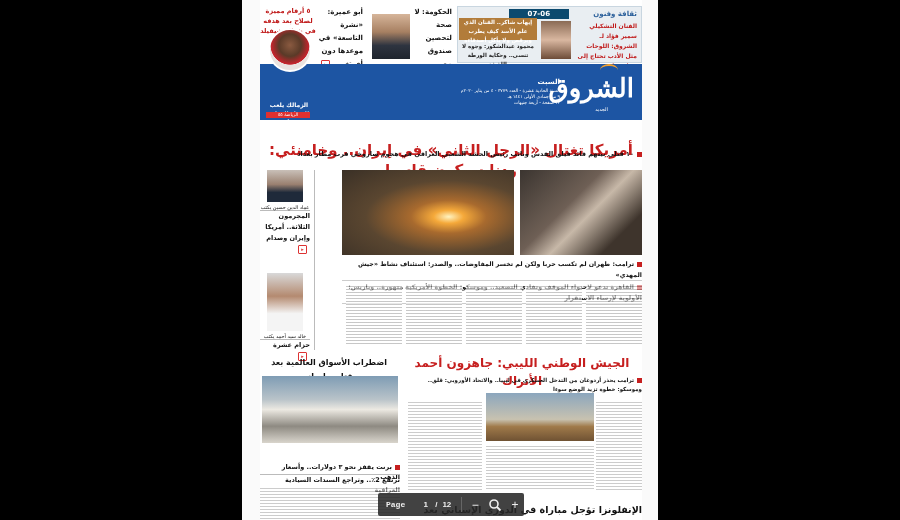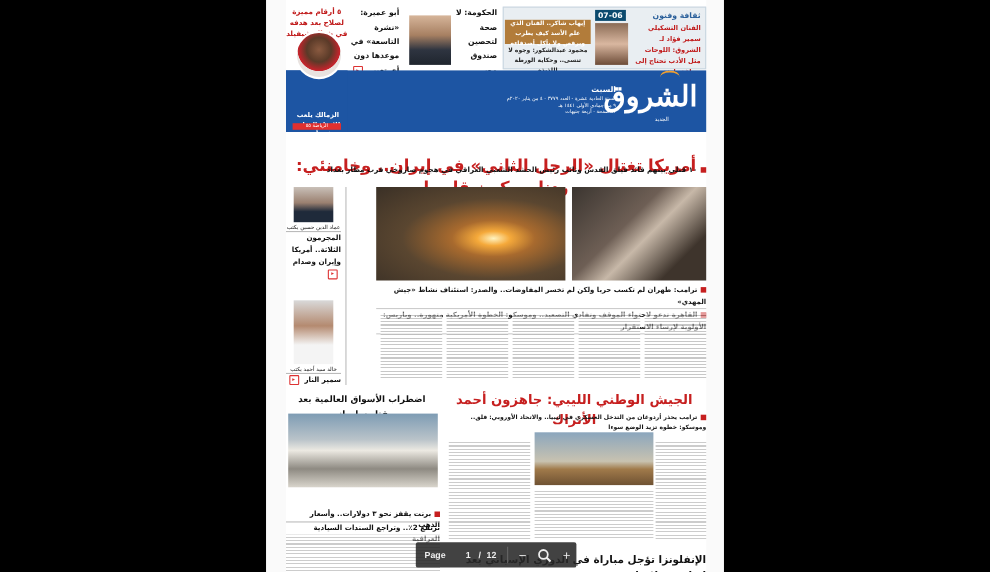--- a/index.html
+++ b/index.html
@@ -7,21 +7,21 @@
   .viewer-bg-l { position:absolute; left:0; top:0; width:242px; height:520px; background:#000; }
   .viewer-bg-r { position:absolute; left:658px; top:0; width:242px; height:520px; background:#000; }
   .tick { position:absolute; top:294px; width:10px; height:1px; background:#777; }
   .page { position:absolute; left:242px; top:0; width:416px; height:520px; background:#fafafa; overflow:hidden; }
   .paper { position:absolute; left:18px; top:0; width:382px; height:520px; background:#fff; direction:rtl; font-family:"DejaVu Sans", sans-serif; color:#111; }
   
   .teasers { position:absolute; left:0; top:6px; width:382px; height:57px; }
   .teaser { position:absolute; top:0; height:57px; font-size:6.5px; line-height:10px; font-weight:bold; }
   .teaser.arts { right:0; width:185px; background:#e9eef2; border:1px solid #c9d6e0; box-sizing:border-box; }
   .arts-tag { position:absolute; right:4px; top:2px; color:#2a5f9a; font-size:7px; }
-  .arts-date { position:absolute; right:72px; top:2px; color:#fff; background:#0c4a6e; font-size:7px; padding:0 3px; }
+  .arts-date { position:absolute; right:72px; top:2px; color:#fff; background:#0c4a6e; font-size:7px; padding:0 19px; }
   .arts-text { position:absolute; right:4px; top:14px; width:62px; color:#c01a1a; font-size:6px; line-height:10px; }
   .arts-photo { position:absolute; right:70px; top:14px; width:30px; height:38px; background:linear-gradient(#8a6b55,#d9b7a0 50%,#6d4c38); }
   .arts-box1 { position:absolute; right:104px; top:11px; width:78px; height:22px; background:#b27c3a; color:#fff; font-size:5.5px; line-height:9px; text-align:center; }
   .arts-box2 { position:absolute; right:104px; top:35px; width:78px; color:#222; font-size:5.5px; line-height:9px; text-align:center; }
   .teaser.gov { right:190px; width:85px; }
   .gov-text { position:absolute; right:0; top:0; width:38px; font-size:7px; line-height:13px; }
   .gov-photo { position:absolute; right:42px; top:8px; width:38px; height:45px; background:linear-gradient(#d6b59a,#a78062 40%,#2e3440 70%,#1f252e); }
   .teaser.abu { right:279px; width:45px; font-size:7px; line-height:13px; }
   .gear { display:inline-block; width:7px; height:7px; border:1px solid #d33; border-radius:1px; margin-right:3px; vertical-align:middle; font-size:5px; line-height:7px; text-align:center; color:#d33; }
   .salah-col { position:absolute; left:0; top:6px; width:56px; height:118px; }
@@ -60,21 +60,21 @@
   .oil-photo { position:absolute; left:2px; top:376px; width:136px; height:67px; background:linear-gradient(#7e9cb4,#b9c3c9 35%,#ece9e2 50%,#8e8a82 75%,#d9d5cc); }
   .oil-b1 { position:absolute; left:0; top:462px; width:140px; font-size:6.5px; font-weight:bold; line-height:10px; }
   .oil-b2 { position:absolute; left:0; top:474px; width:140px; font-size:6.5px; font-weight:bold; line-height:10px; border-top:1px solid #bbb; }
   .small-cols-r { position:absolute; right:0; top:400px; width:46px; height:90px; background:repeating-linear-gradient(#fff 0,#fff 2px,#999 2px,#999 3px); opacity:.5; }
   .small-cols-m { position:absolute; right:160px; top:400px; width:74px; height:90px; background:repeating-linear-gradient(#fff 0,#fff 2px,#999 2px,#999 3px); opacity:.5; }
   .small-cols-m2 { position:absolute; right:48px; top:444px; width:108px; height:46px; background:repeating-linear-gradient(#fff 0,#fff 2px,#999 2px,#999 3px); opacity:.5; }
   .oil-text { position:absolute; left:0; top:486px; width:140px; height:34px; background:repeating-linear-gradient(#fff 0,#fff 2px,#999 2px,#999 3px); opacity:.5; }
   .flu-head { position:absolute; right:0; top:503px; width:240px; font-size:9.5px; font-weight:bold; line-height:14px; text-align:right; }
   
   .toolbar { position:absolute; left:378px; top:493px; width:146px; height:23px; background:rgba(40,40,40,0.88); border-radius:2px; display:flex; align-items:center; color:#eee; font-family:"Liberation Sans", sans-serif; font-size:8px; font-weight:bold; }
-  .tb-label { margin-left:8px; }
+  .tb-label { margin-left:8px;font-family:Liberation Mono, monospace; }
   .tb-page { margin-left:16px; width:10px; text-align:center; }
   .tb-sep { margin-left:5px; }
   .tb-total { margin-left:5px; }
   .tb-divider { width:1px; height:15px; background:#666; margin-left:10px; }
   .tb-btn { width:20px; text-align:center; font-size:12px; font-weight:normal; margin-left:4px; cursor:pointer; }
   .tb-zoom { width:14px; height:14px; margin-left:4px; }
 </style>
 </head>
 <body>
 
@@ -151,21 +151,21 @@
 
     <div class="col-left">
       <div>
         <div class="author-photo"></div>
         <div class="author-name">عماد الدين حسين يكتب</div>
         <div class="author-title"><span>المجرمون الثلاثة.. أمريكا وإيران وصدام</span> <span class="gear">▸</span></div>
       </div>
       <div style="margin-top:18px">
         <div class="author-photo" style="height:58px;background:linear-gradient(#d9d9d9,#b48a70 40%,#f4f4f4 70%)"></div>
         <div class="author-name">خالد سيد أحمد يكتب</div>
-        <div class="author-title"><span>سمير النار</span> <span class="gear">▸</span></div>
+        <div class="author-title"><span>حزام عشرة</span> <span class="gear">▸</span></div>
       </div>
     </div>
 
     <div class="libya-head">الجيش الوطني الليبي: جاهزون أحمد الأتراك</div>
     <div class="libya-sub"><span class="sq"></span><span>ترامب يحذر أردوغان من التدخل العسكري في ليبيا.. والاتحاد الأوروبي: قلق.. وموسكو: خطوة تزيد الوضع سوءا</span></div>
     <div class="libya-photo"></div>
     <div class="small-cols-r"></div>
     <div class="small-cols-m"></div>
     <div class="small-cols-m2"></div>
 

